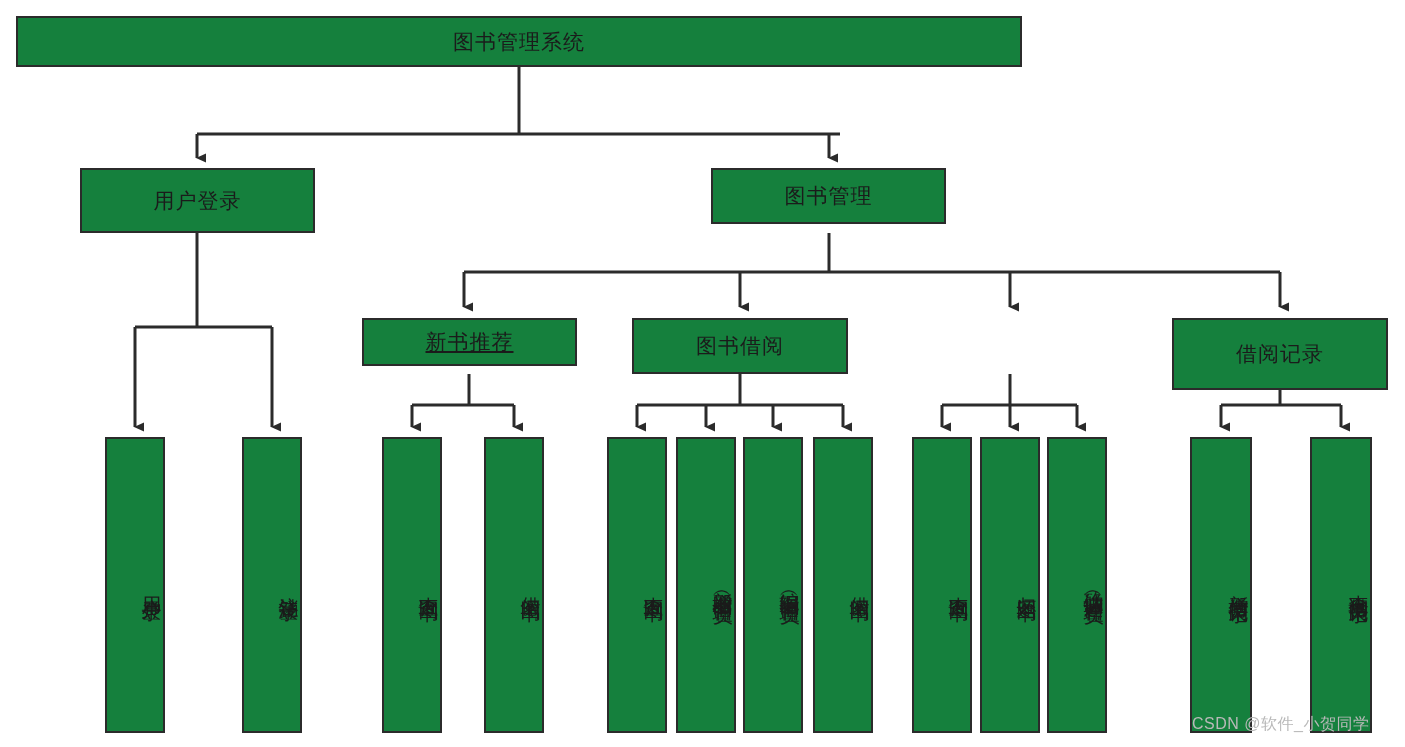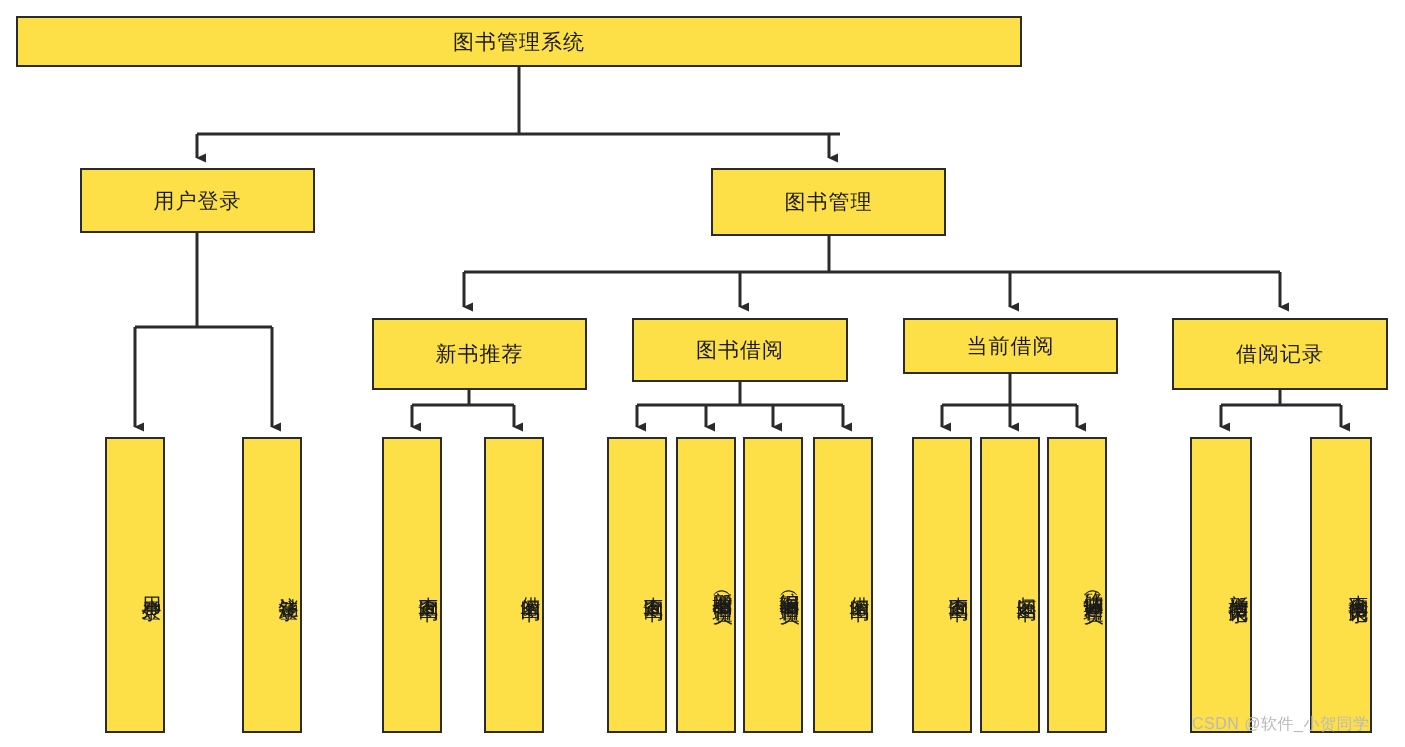--- a/index.html
+++ b/index.html
@@ -22,21 +22,21 @@
     left: 0;
     top: 0;
     width: 1405px;
     height: 747px;
     pointer-events: none;
   }
   .node {
     position: absolute;
     box-sizing: border-box;
     border: 2px solid #2b2b2b;
-    background: #fde047;
+    background: #15803d;
     display: flex;
     align-items: center;
     justify-content: center;
     color: #1b1b1b;
     text-align: left;
   }
   .node.h {
     font-size: 21px;
     letter-spacing: 1px;
     line-height: 1.2;
@@ -117,32 +117,29 @@
     </g>
   </svg>
 
   <div class="node h" style="left:16px; top:16px; width:1006px; height:51px;">
     <span>图书管理系统</span>
   </div>
 
   <div class="node h" style="left:80px; top:168px; width:235px; height:65px;">
     <span>用户登录</span>
   </div>
-  <div class="node h" style="left:711px; top:168px; width:235px; height:68px;">
+  <div class="node h" style="left:711px; top:168px; width:235px; height:56px;">
     <span>图书管理</span>
   </div>
 
-  <div class="node h" style="left:372px; top:318px; width:215px; height:72px;">
+  <div class="node h" style="left:362px; top:318px; width:215px; height:48px;text-decoration:underline;">
     <span>新书推荐</span>
   </div>
-  <div class="node h" style="left:632px; top:318px; width:216px; height:64px;">
+  <div class="node h" style="left:632px; top:318px; width:216px; height:56px;">
     <span>图书借阅</span>
-  </div>
-  <div class="node h" style="left:903px; top:318px; width:215px; height:56px;">
-    <span>当前借阅</span>
   </div>
   <div class="node h" style="left:1172px; top:318px; width:216px; height:72px;">
     <span>借阅记录</span>
   </div>
 
   <div class="node v" style="left:105px; top:437px; width:60px; height:296px;">
     <span>用户登录</span>
   </div>
   <div class="node v" style="left:242px; top:437px; width:60px; height:296px;">
     <span>注销登录</span>

